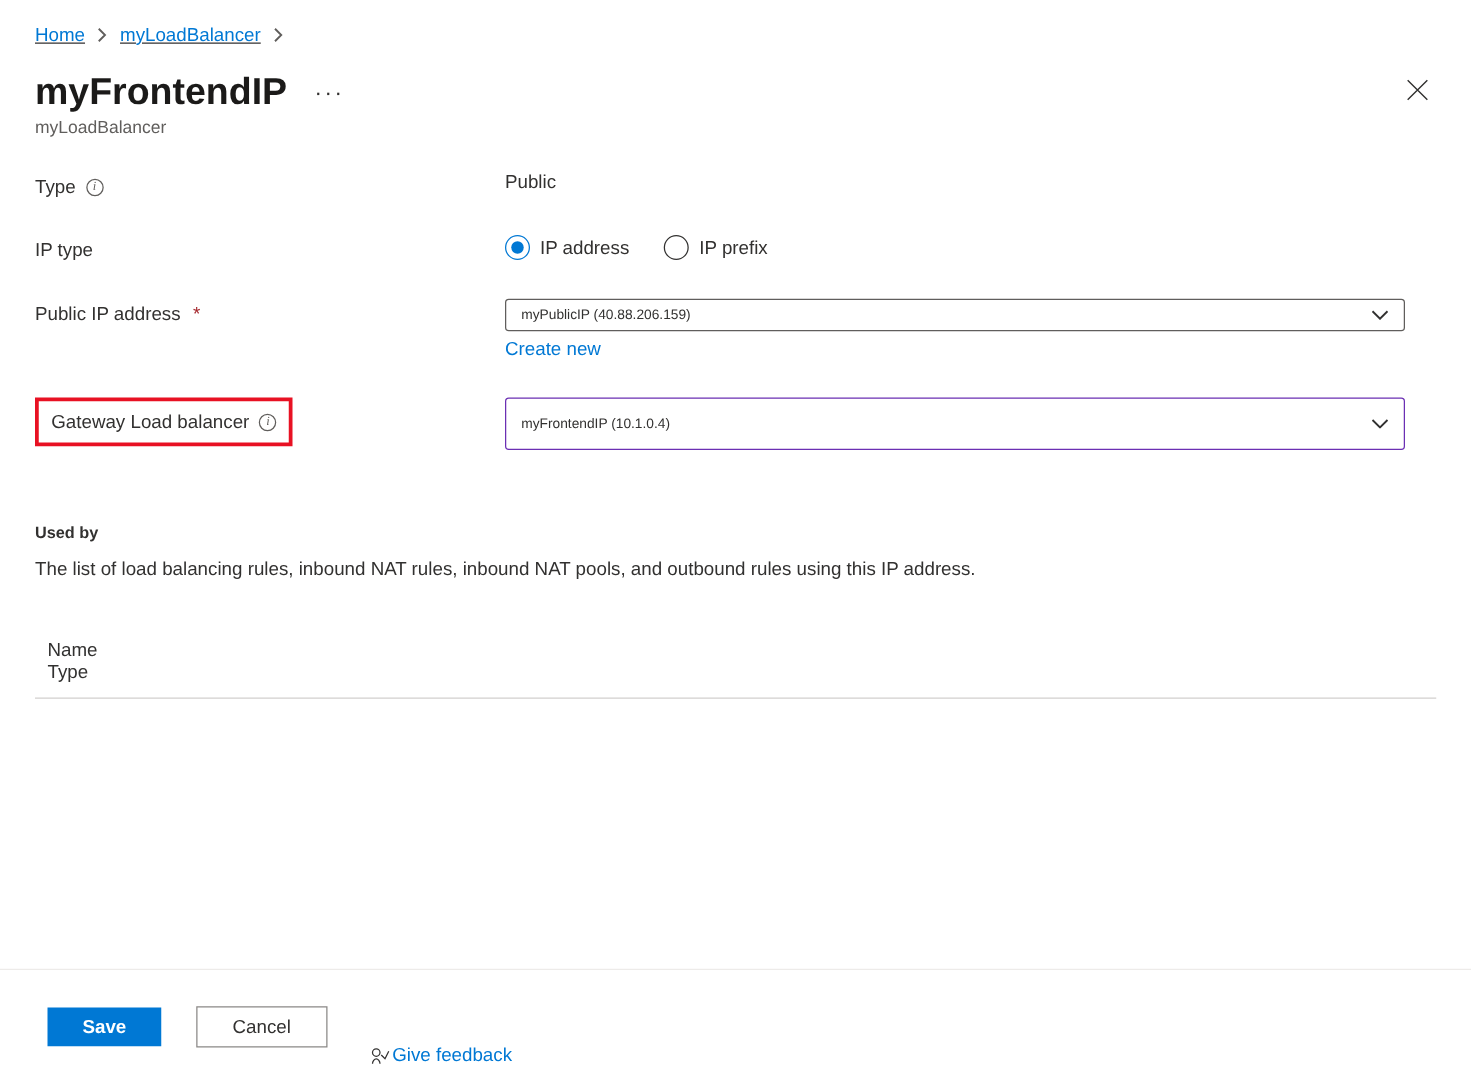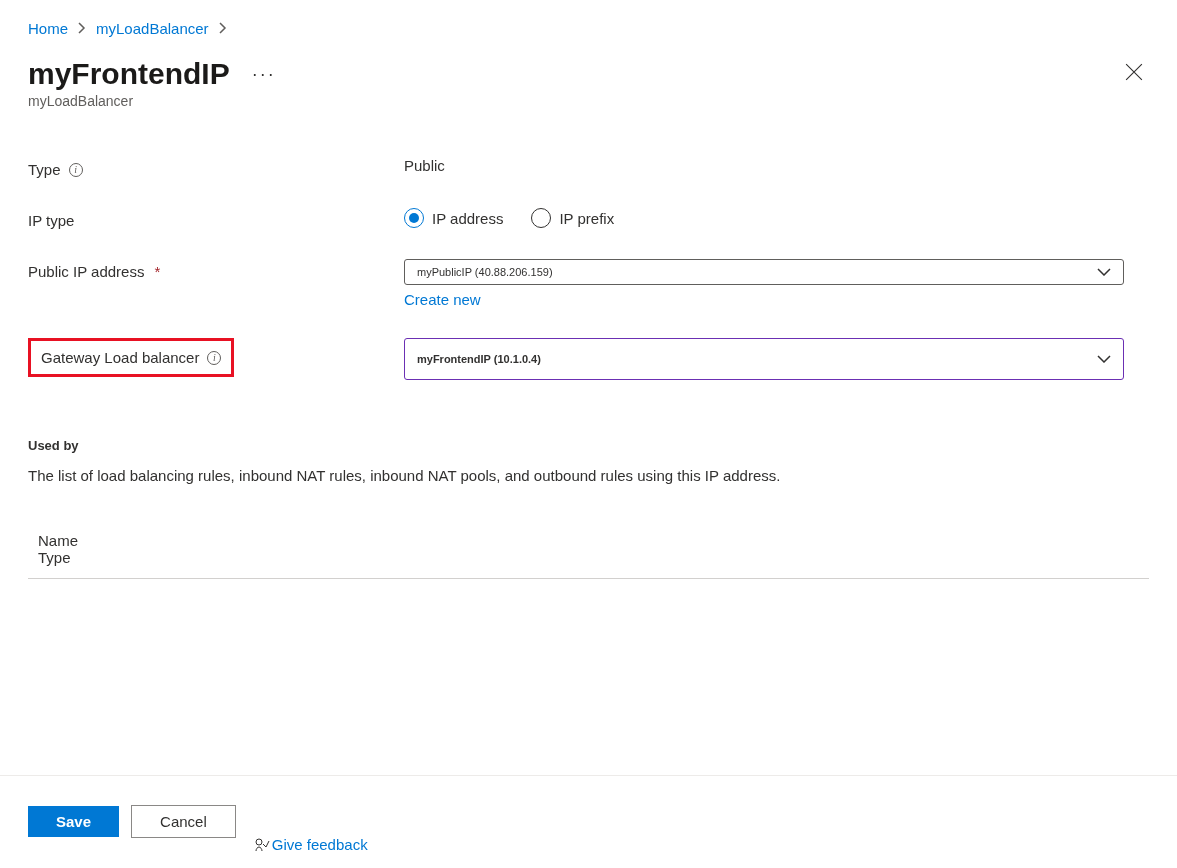--- a/index.html
+++ b/index.html
@@ -18,20 +18,21 @@
       padding: 20px 28px 0 28px;
       min-height: 775px;
       position: relative;
     }
     .breadcrumb {
       display: flex;
       align-items: center;
       gap: 10px;
       font-size: 15px;
       margin-bottom: 20px;
+      text-decoration: underline;
     }
     .breadcrumb a {
       color: #0078d4;
       text-decoration: none;
     }
     .breadcrumb-sep {
       color: #605e5c;
       font-size: 14px;
     }
     .header-row {
@@ -73,21 +74,21 @@
       border: none;
       cursor: pointer;
       padding: 6px;
       color: #323130;
     }
     .close-btn svg {
       width: 18px;
       height: 18px;
     }
     .form-area {
-      margin-top: 48px;
+      margin-top: 28px;
     }
     .form-row {
       display: flex;
       align-items: flex-start;
       margin-bottom: 30px;
     }
     .form-row.tight {
       margin-bottom: 8px;
     }
     .label-col {
@@ -165,21 +166,21 @@
       align-items: center;
       font-size: 11px;
       background: #fff;
       cursor: pointer;
     }
     .select-box.highlighted {
       border-color: #6b2fb3;
       padding: 14px 12px;
     }
     .select-box.highlighted .select-text {
-      font-weight: 700;
+      font-weight: 400;
     }
     .chevron-down {
       width: 14px;
       height: 8px;
     }
     .create-link {
       color: #0078d4;
       text-decoration: none;
       font-size: 15px;
       display: inline-block;
@@ -215,24 +216,24 @@
     .table-row.header {
       border-bottom: 1.5px solid #d2d0ce;
       font-weight: 400;
       flex-direction: column;
     }
     .table-cell {
       flex: 1;
     }
     .footer-bar {
       border-top: 1px solid #edebe9;
-      padding: 14px 28px;
-      display: flex;
-      align-items: center;
-      gap: 12px;
+      padding: 14px 38px;
+      display: flex;
+      align-items: center;
+      gap: 28px;
     }
     .btn {
       padding: 7px 28px;
       font-size: 15px;
       border: none;
       cursor: pointer;
       font-family: inherit;
     }
     .btn-primary {
       background: #0078d4;

